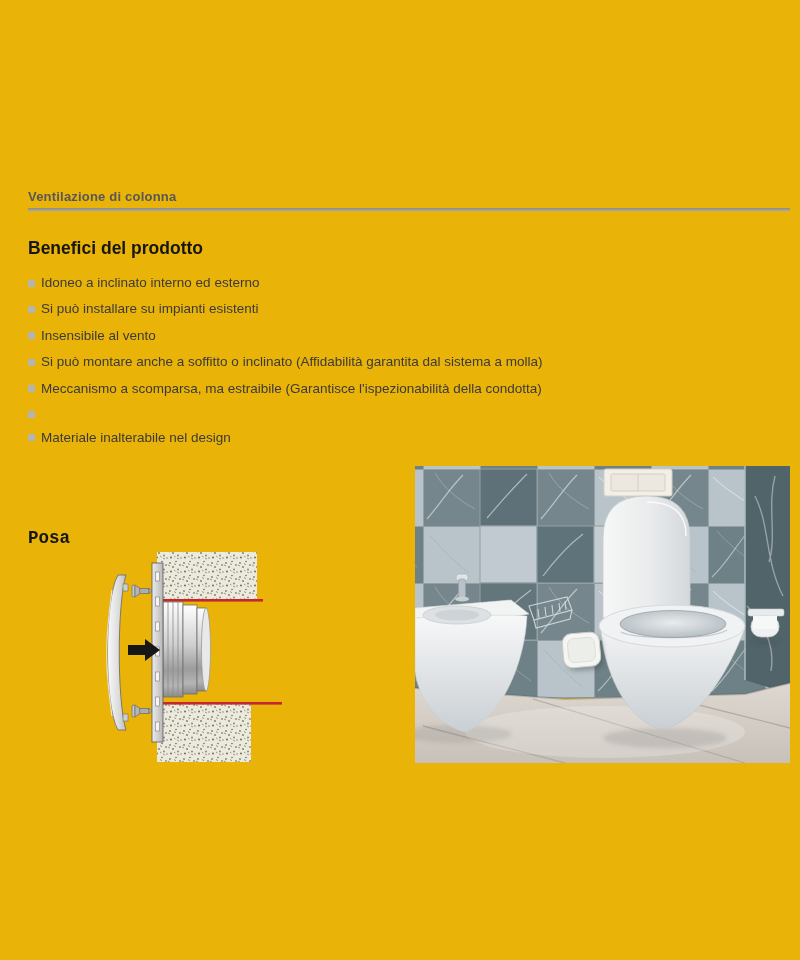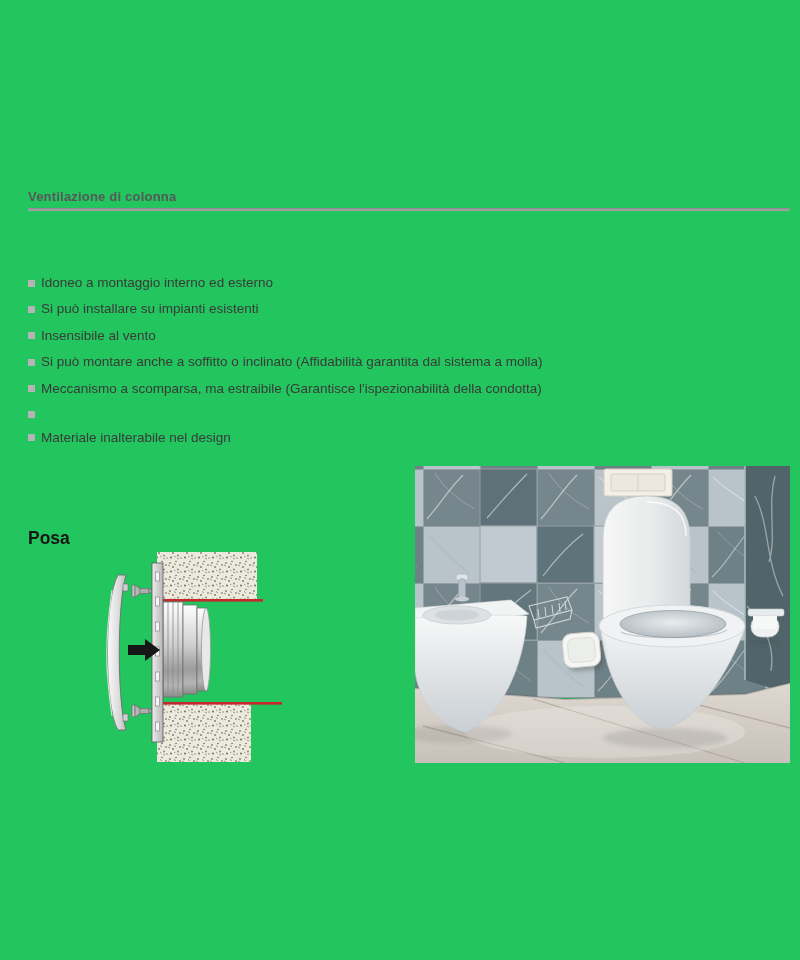--- a/index.html
+++ b/index.html
@@ -1,36 +1,36 @@
 <!DOCTYPE html>
 <html><head>
 <meta charset="utf-8">
 <style>
   html,body{margin:0;padding:0;background:#ffffff;}
   .page{
     position:relative;
     width:800px;height:960px;
-    background:#22c55e;
+    background:#eab308;
     overflow:hidden;
     font-family:"Liberation Sans", sans-serif;
   }
   .kicker{
     position:absolute;left:28px;top:189px;
     font-size:13px;font-weight:bold;color:#57575a;letter-spacing:.2px;
   }
   .rule{
     position:absolute;left:28px;top:208px;width:762px;height:3px;
     background:linear-gradient(#8c8c8c,#a8a8a8);
   }
   .h1{
     position:absolute;left:28px;
     font-size:17.5px;font-weight:bold;color:#161615;
   }
   .h1.benefits-title{top:238px;}
-  .h1.posa-title{top:528px;}
+  .h1.posa-title{top:528px;font-family:Liberation Mono, monospace;}
   .benefits{
     position:absolute;left:28px;top:276px;margin:0;padding:0;list-style:none;
     width:600px;
   }
   .benefit{
     display:flex;align-items:flex-start;
     font-size:13.5px;line-height:14px;color:#3a3a39;
     margin:0 0 12.4px 0;white-space:nowrap;
   }
   .bullet{
@@ -41,25 +41,26 @@
   .photo{position:absolute;left:415px;top:466px;}
 </style>
 </head>
 <body>
 
 <div class="page">
 
   <div class="kicker">Ventilazione di colonna</div>
   <div class="rule"></div>
 
+  <div class="h1 benefits-title">Benefici del prodotto</div>
 
   <ul class="benefits">
     <li class="benefit">
         <span class="bullet"></span>
-        <span>Idoneo a montaggio interno ed esterno</span>
+        <span>Idoneo a inclinato interno ed esterno</span>
       </li>
     <li class="benefit">
         <span class="bullet"></span>
         <span>Si può installare su impianti esistenti</span>
       </li>
     <li class="benefit">
         <span class="bullet"></span>
         <span>Insensibile al vento</span>
       </li>
     <li class="benefit">

